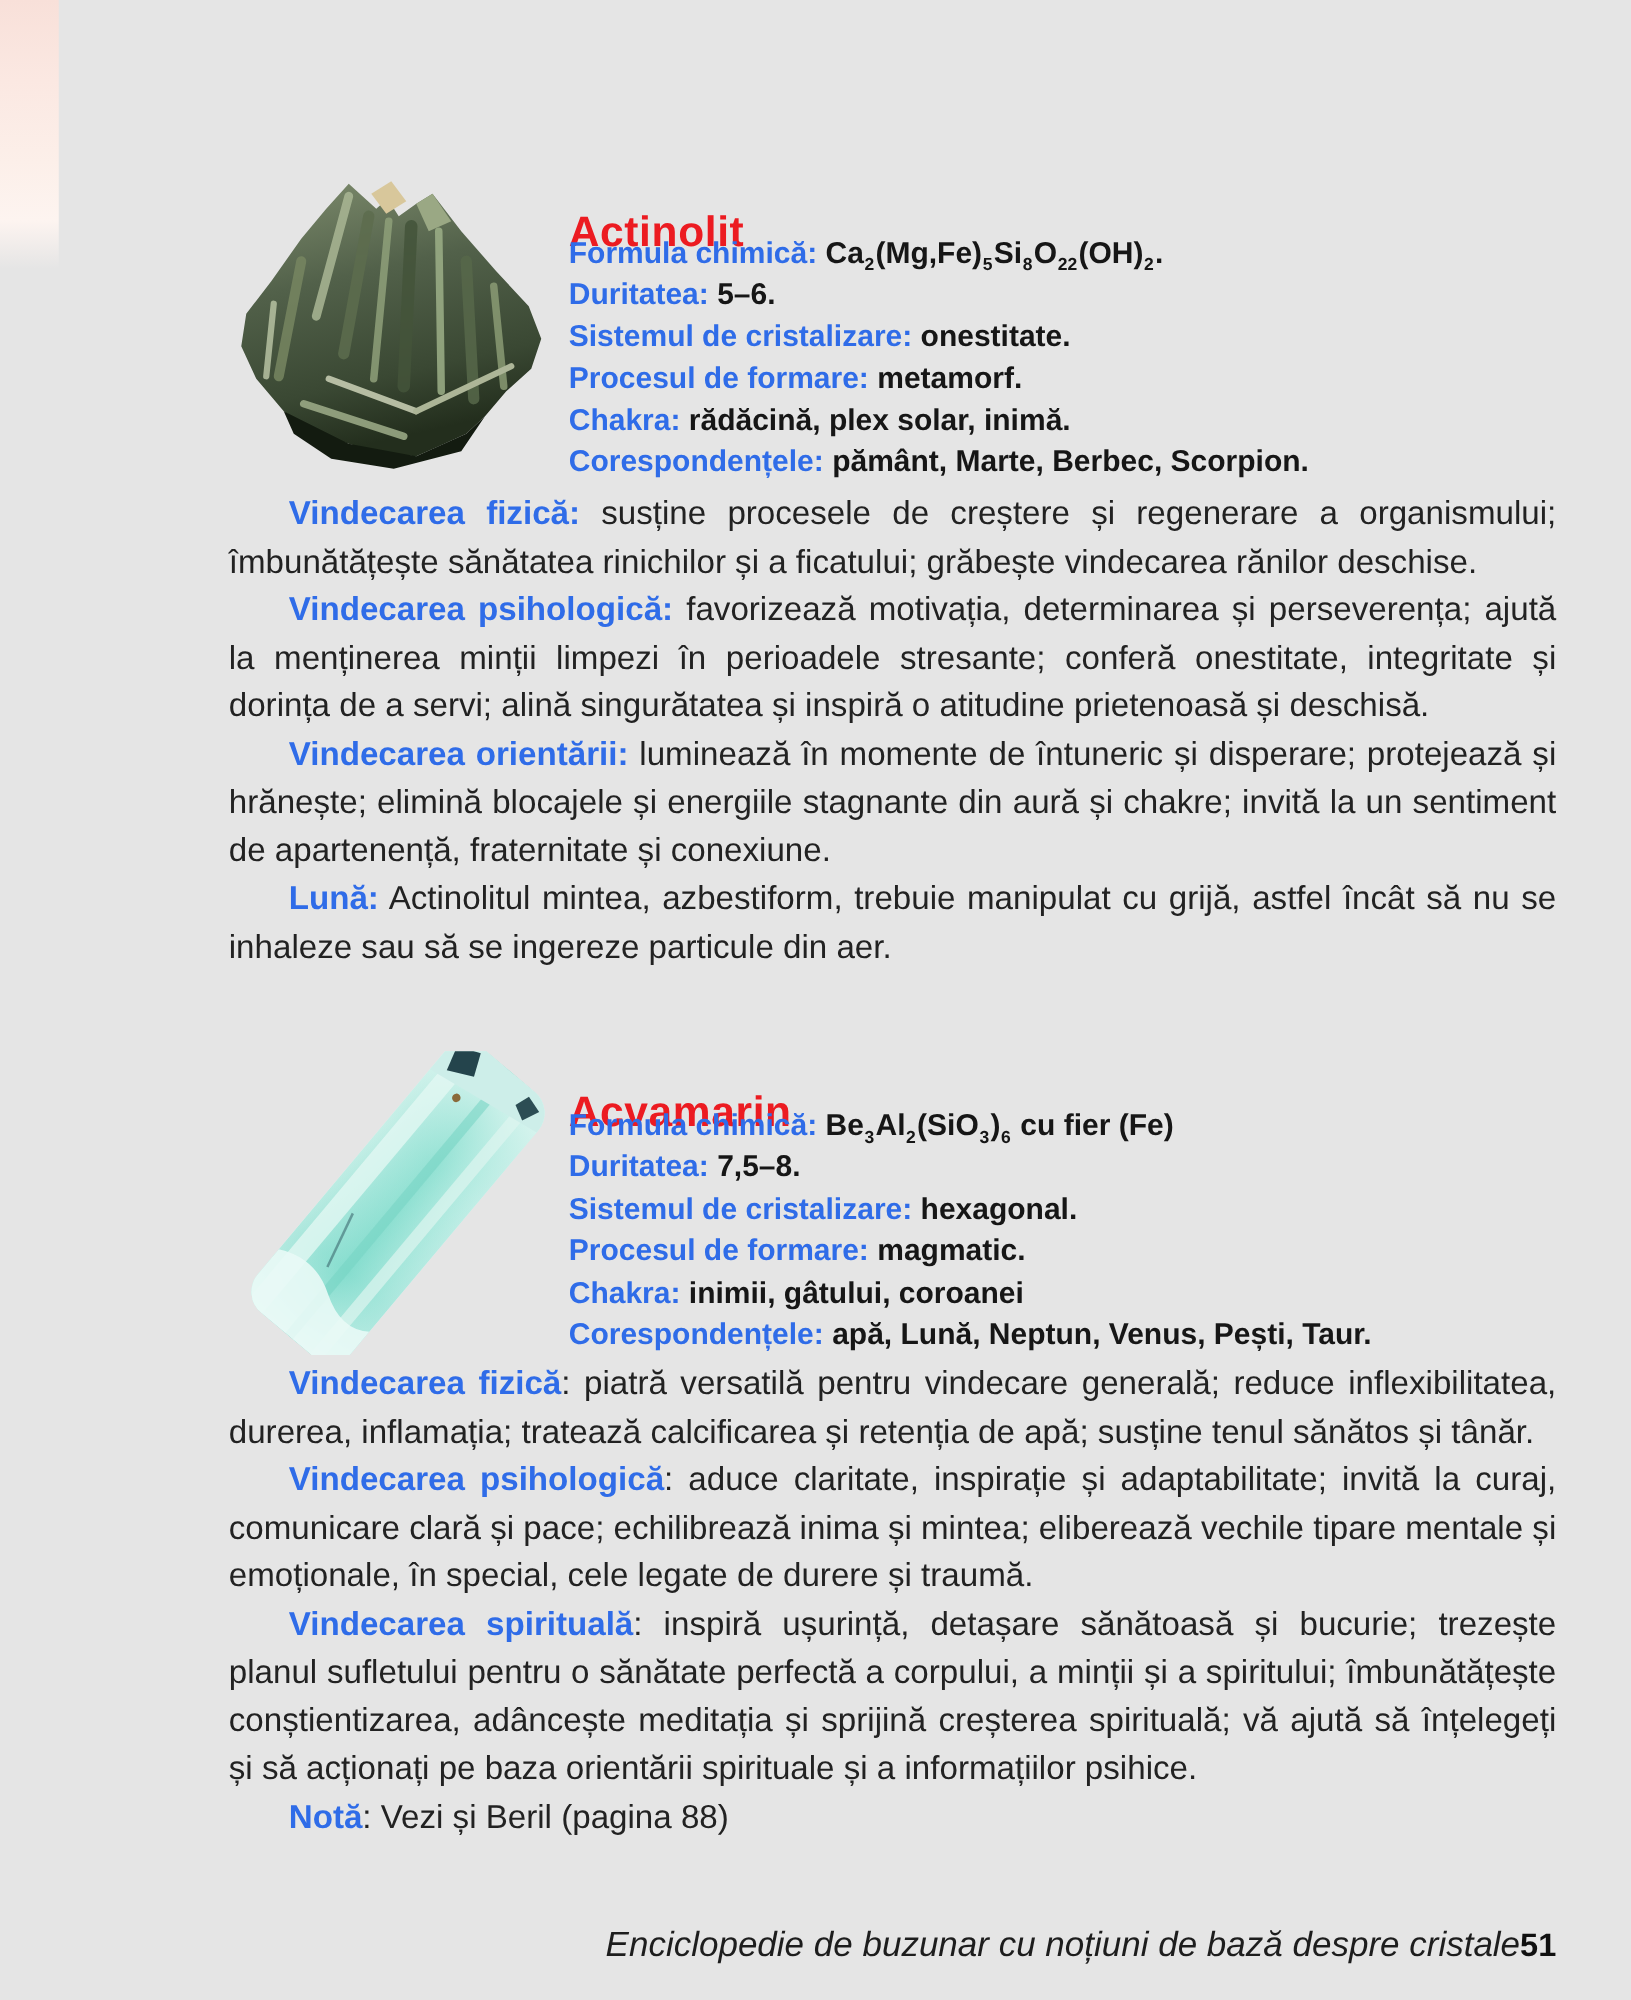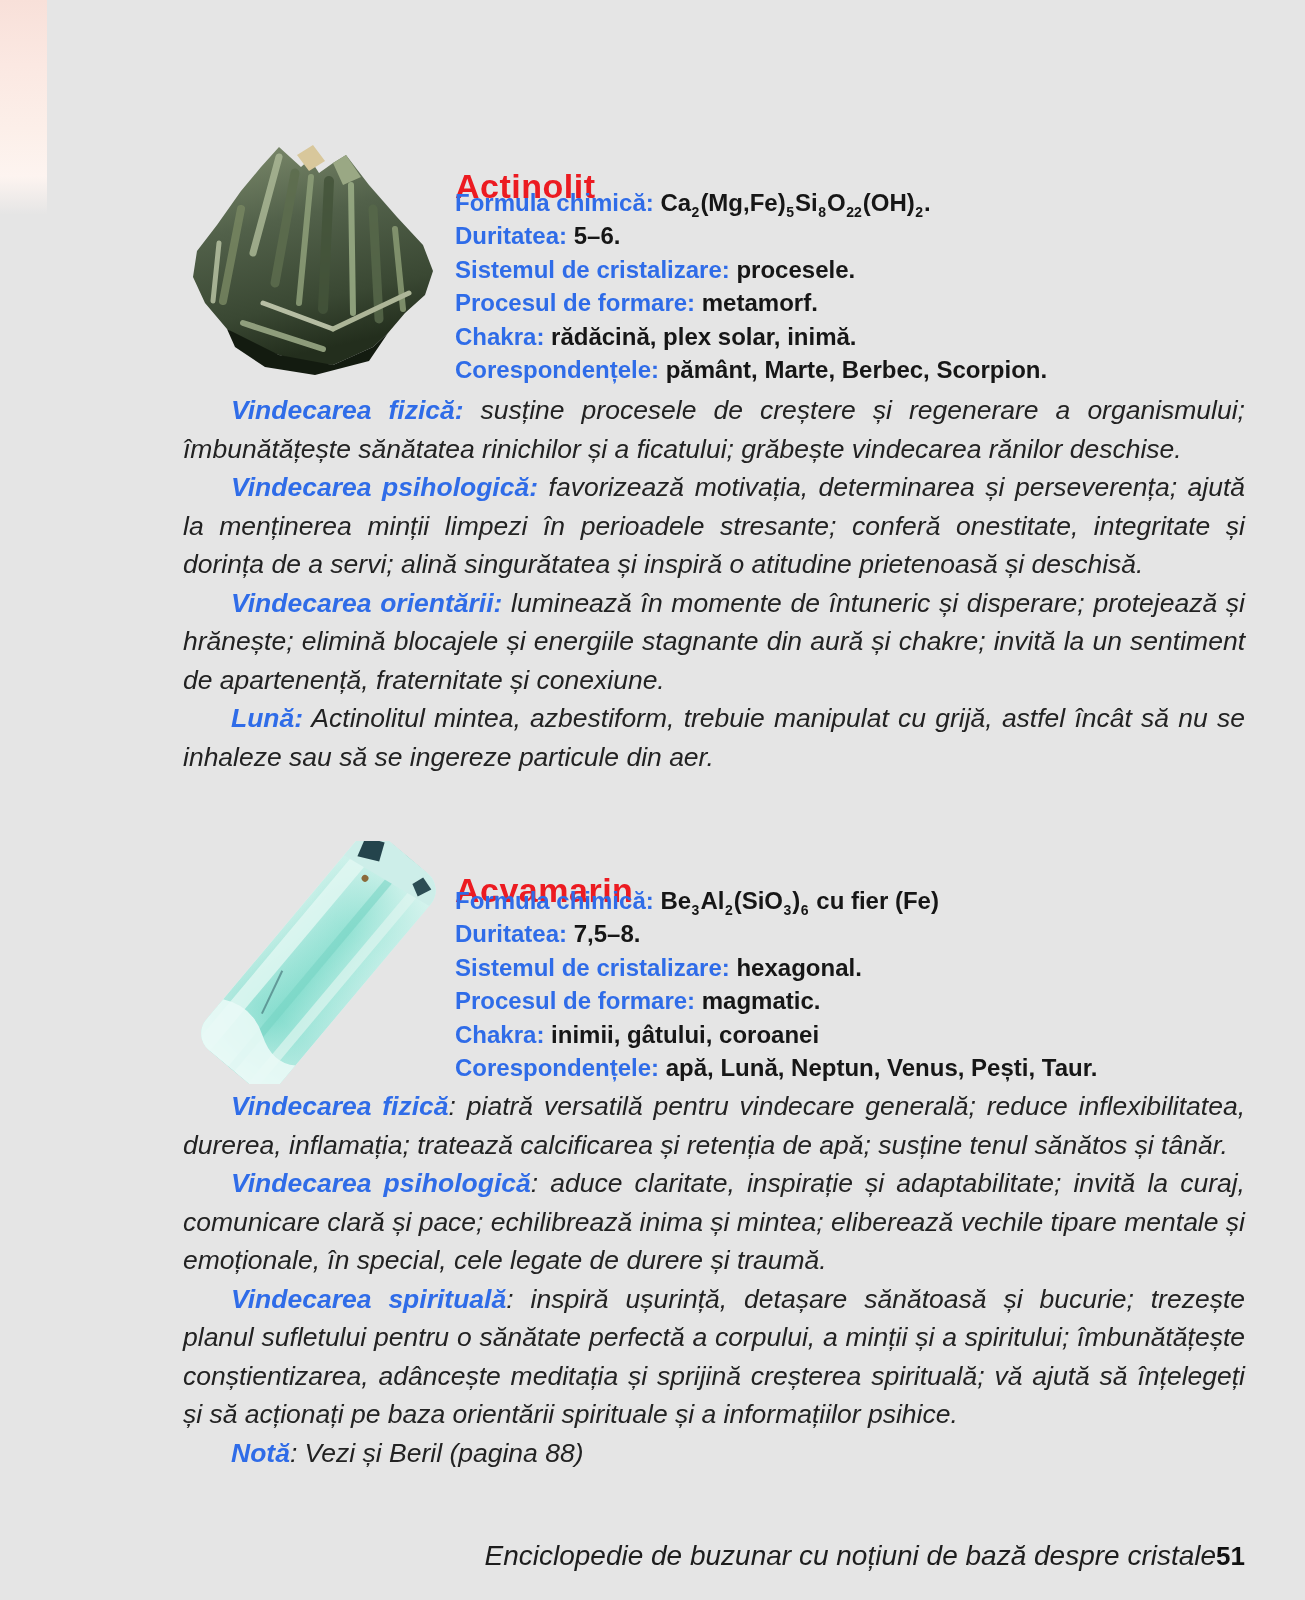--- a/index.html
+++ b/index.html
@@ -34,21 +34,21 @@
   .prop-value{color:#161616;}
   .prop-value sub{
     font-size:14px;line-height:0;vertical-align:baseline;
     position:relative;top:6px;margin:0 1px 0 0.5px;
   }
   .paragraphs{
     position:absolute;left:183px;width:1062px;
     font-size:26.5px;line-height:38.5px;color:var(--body);
     text-align:justify;
   }
-  .body-par{margin:0;text-indent:48px;font-style:italic;}
+  .body-par{margin:0;text-indent:48px;}
   .par-label{color:var(--blue);font-weight:bold;}
   .footer{
     position:absolute;left:183px;top:1540px;width:1062px;
     display:flex;justify-content:flex-end;align-items:baseline;
   }
   .footer-text{font-style:italic;font-size:28px;color:#1d1d1d;}
   .footer-num{font-weight:bold;font-size:26px;color:#101010;}
 </style>
 </head>
 <body>
@@ -86,21 +86,21 @@
         <line x1="150" y1="196" x2="226" y2="160" stroke="#c3cbab" stroke-width="5"></line>
       </g>
       <path fill="#131b10" d="M44 196 L96 222 L150 232 L190 214 L205 200 L186 228 L132 242 L82 234 L52 214 Z"></path>
     </svg>
 
     <h2 class="entry-title" style="top:141px;">Actinolit</h2>
 
     <div class="props" style="top:186px;">
         <div class="prop-line"><span class="prop-label">Formula chimică:</span> <span class="prop-value">Ca<sub>2</sub>(Mg,Fe)<sub>5</sub>Si<sub>8</sub>O<sub>22</sub>(OH)<sub>2</sub>.</span></div>
         <div class="prop-line"><span class="prop-label">Duritatea:</span> <span class="prop-value">5–6.</span></div>
-        <div class="prop-line"><span class="prop-label">Sistemul de cristalizare:</span> <span class="prop-value">procesele.</span></div>
+        <div class="prop-line"><span class="prop-label">Sistemul de cristalizare:</span> <span class="prop-value">onestitate.</span></div>
         <div class="prop-line"><span class="prop-label">Procesul de formare:</span> <span class="prop-value">metamorf.</span></div>
         <div class="prop-line"><span class="prop-label">Chakra:</span> <span class="prop-value">rădăcină, plex solar, inimă.</span></div>
         <div class="prop-line"><span class="prop-label">Corespondențele:</span> <span class="prop-value">pământ, Marte, Berbec, Scorpion.</span></div>
       </div>
 
     <div class="paragraphs" style="top:391px;">
         <p class="body-par"><span class="par-label">Vindecarea fizică:</span><span> susține procesele de creștere și regenerare a organismului; îmbunătățește sănătatea rinichilor și a ficatului; grăbește vindecarea rănilor deschise.</span></p>
         <p class="body-par"><span class="par-label">Vindecarea psihologică:</span><span> favorizează motivația, determinarea și perseverența; ajută la menținerea minții limpezi în perioadele stresante; conferă onestitate, integritate și dorința de a servi; alină singurătatea și inspiră o atitudine prietenoasă și deschisă.</span></p>
         <p class="body-par"><span class="par-label">Vindecarea orientării:</span><span> luminează în momente de întuneric și disperare; protejează și hrănește; elimină blocajele și energiile stagnante din aură și chakre; invită la un sentiment de apartenență, fraternitate și conexiune.</span></p>
         <p class="body-par"><span class="par-label">Lună:</span><span> Actinolitul mintea, azbestiform, trebuie manipulat cu grijă, astfel încât să nu se inhaleze sau să se ingereze particule din aer.</span></p>

